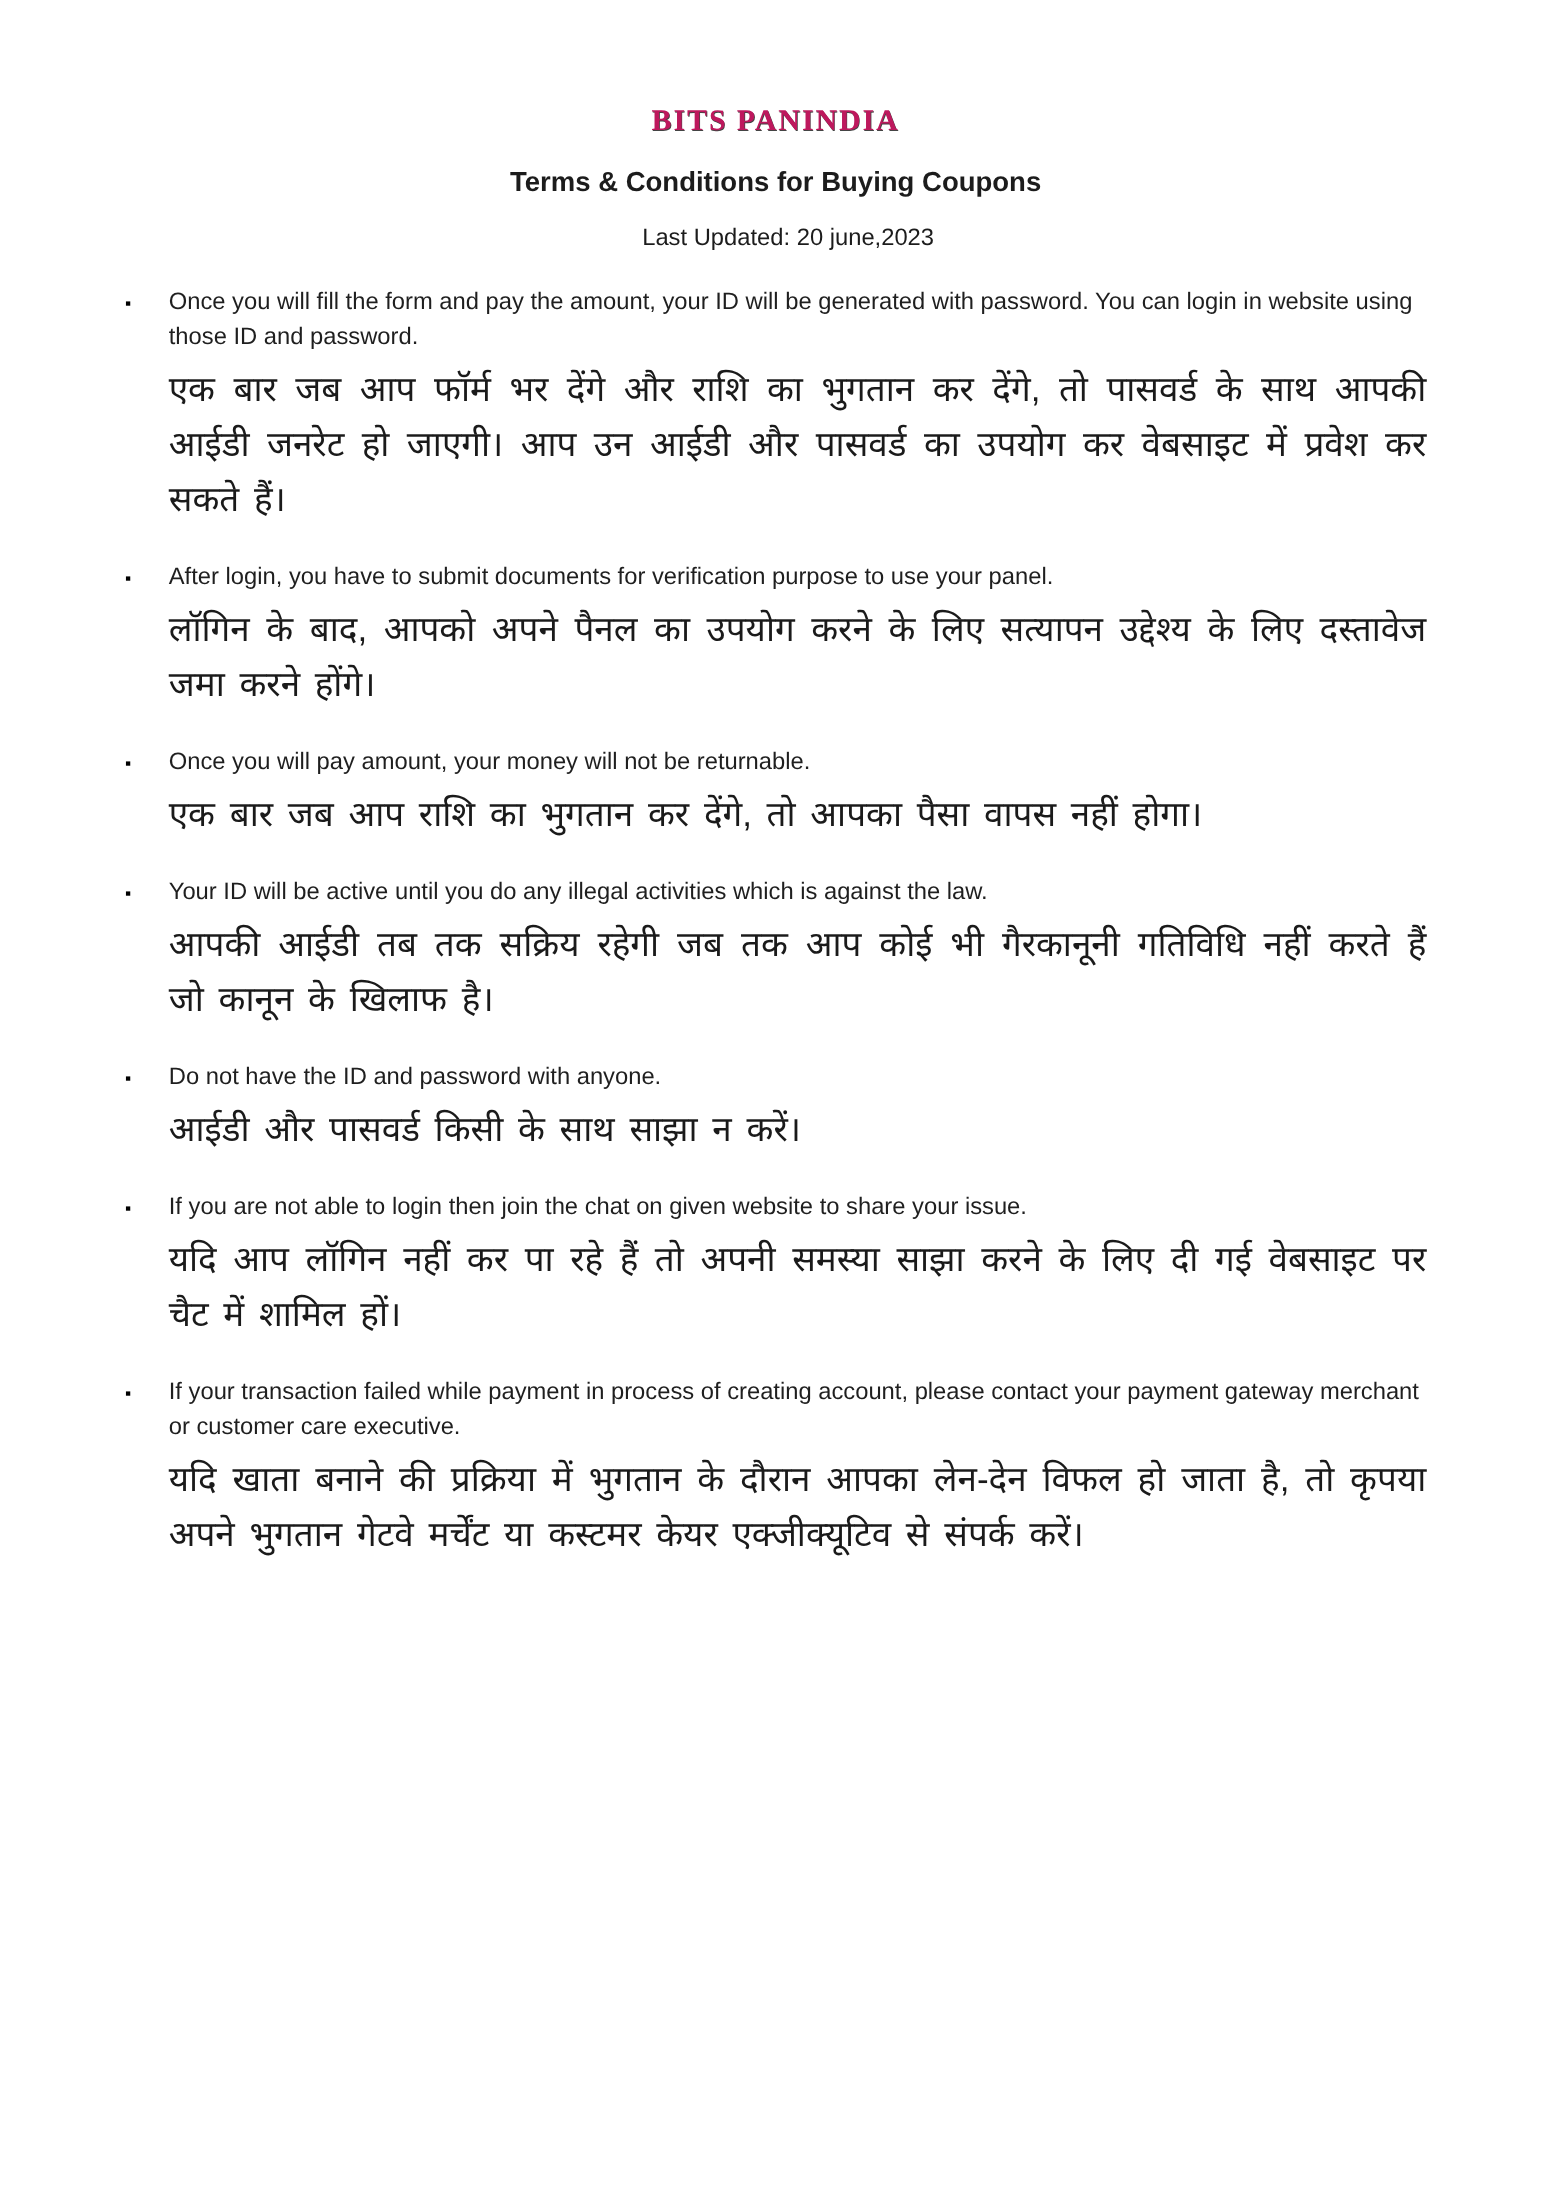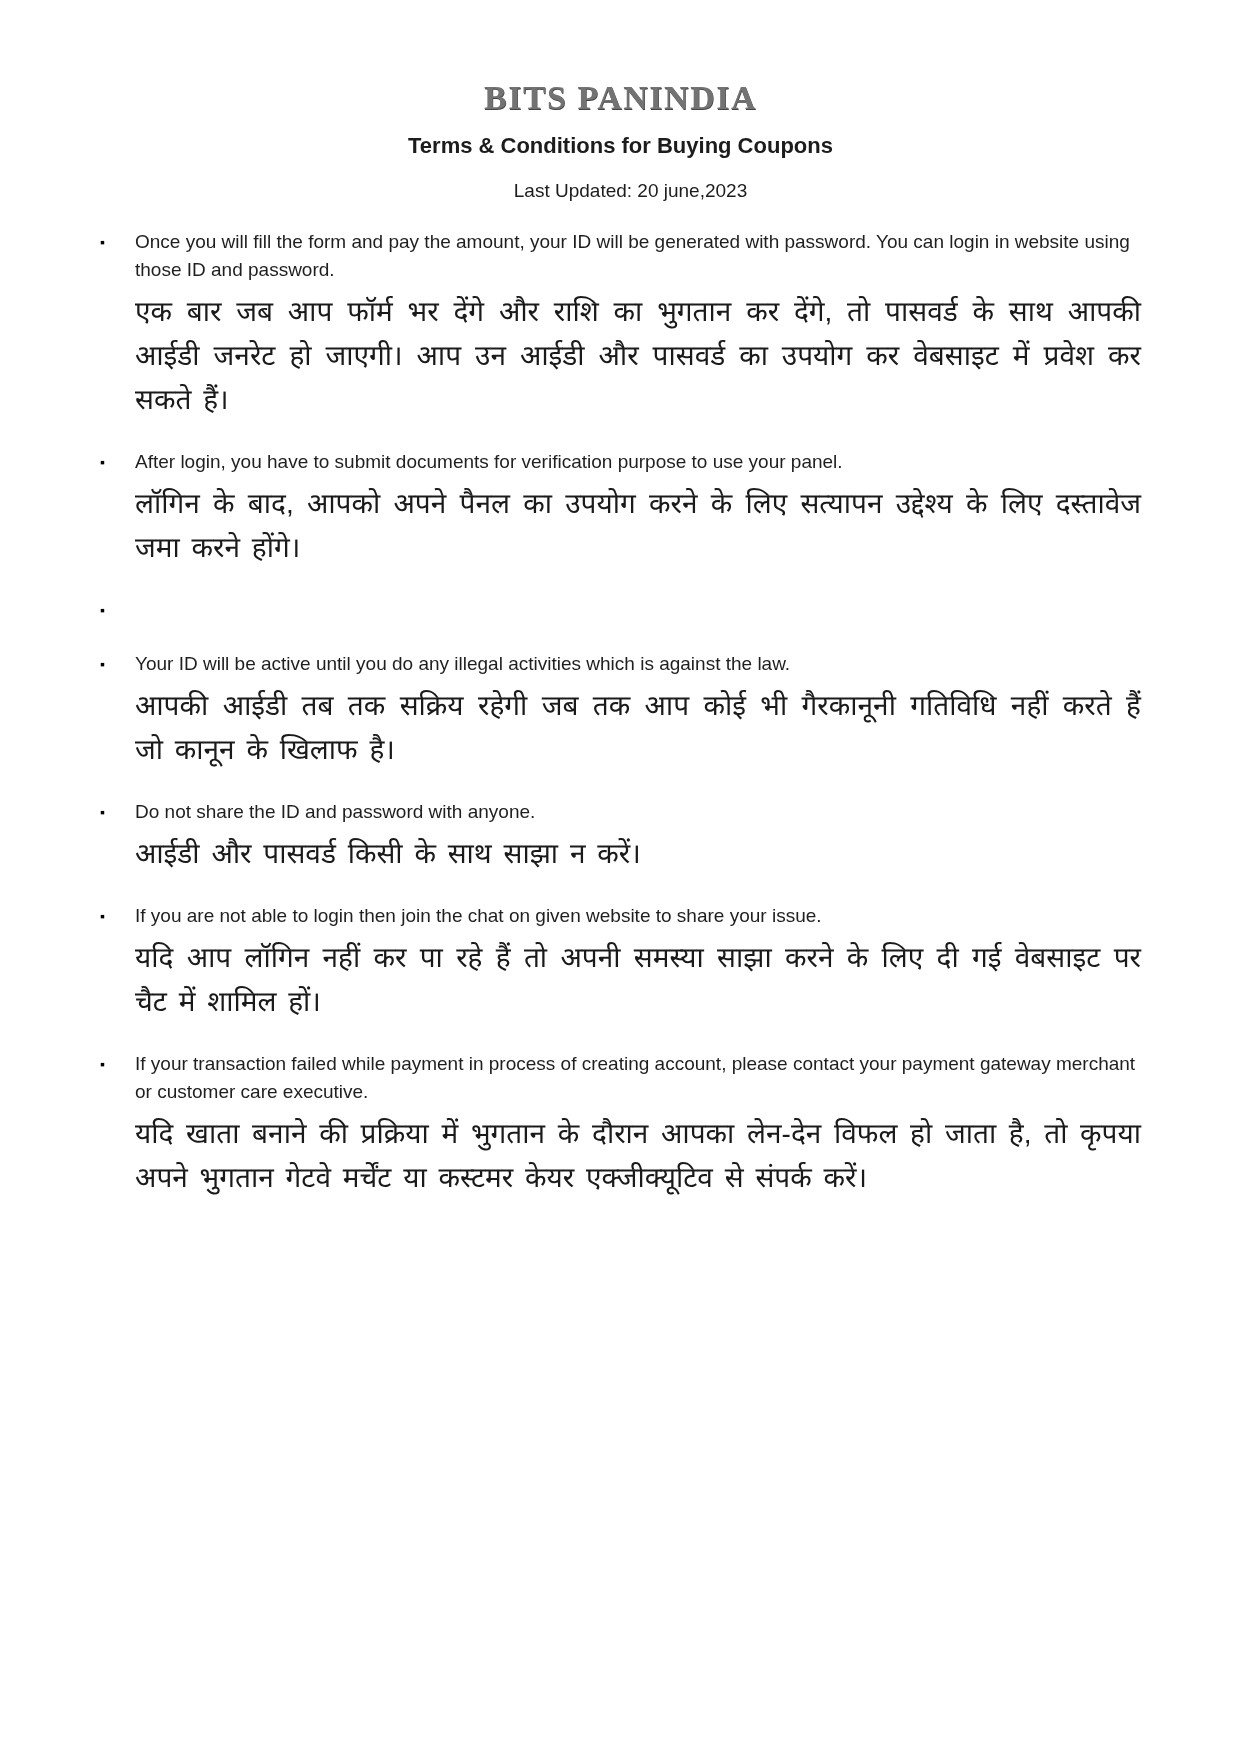--- a/index.html
+++ b/index.html
@@ -20,25 +20,25 @@
     height: 1755px;
     background: #ffffff;
     box-sizing: border-box;
   }
   .doc-header {
     text-align: center;
   }
   .doc-title {
     padding-top: 80px;
     font-family: "Liberation Serif", serif;
-    font-size: 34px;
+    font-size: 24px;
     line-height: 35px;
     font-weight: 700;
     letter-spacing: 1.5px;
-    color: #737373;
+    color: #be185d;
     text-shadow: 0.5px 0.5px 0 #444444;
   }
   .doc-subtitle {
     margin-top: 18px;
     font-size: 22px;
     line-height: 26px;
     font-weight: 700;
     color: #1c1c1c;
   }
   .doc-updated {
@@ -109,34 +109,38 @@
     <div class="term-item">
       <span class="bullet">▪</span>
       <div class="term-text">
         <p class="term-en">After login, you have to submit documents for verification purpose to use your panel.</p>
         <p class="term-hi">लॉगिन के बाद, आपको अपने पैनल का उपयोग करने के लिए सत्यापन उद्देश्य के लिए दस्तावेज जमा करने होंगे।</p>
       </div>
     </div>
 
     <div class="term-item">
       <span class="bullet">▪</span>
+      <div class="term-text">
+        <p class="term-en">Once you will pay amount, your money will not be returnable.</p>
+        <p class="term-hi">एक बार जब आप राशि का भुगतान कर देंगे, तो आपका पैसा वापस नहीं होगा।</p>
+      </div>
     </div>
 
     <div class="term-item">
       <span class="bullet">▪</span>
       <div class="term-text">
         <p class="term-en">Your ID will be active until you do any illegal activities which is against the law.</p>
         <p class="term-hi">आपकी आईडी तब तक सक्रिय रहेगी जब तक आप कोई भी गैरकानूनी गतिविधि नहीं करते हैं जो कानून के खिलाफ है।</p>
       </div>
     </div>
 
     <div class="term-item">
       <span class="bullet">▪</span>
       <div class="term-text">
-        <p class="term-en">Do not share the ID and password with anyone.</p>
+        <p class="term-en">Do not have the ID and password with anyone.</p>
         <p class="term-hi">आईडी और पासवर्ड किसी के साथ साझा न करें।</p>
       </div>
     </div>
 
     <div class="term-item">
       <span class="bullet">▪</span>
       <div class="term-text">
         <p class="term-en">If you are not able to login then join the chat on given website to share your issue.</p>
         <p class="term-hi">यदि आप लॉगिन नहीं कर पा रहे हैं तो अपनी समस्या साझा करने के लिए दी गई वेबसाइट पर चैट में शामिल हों।</p>
       </div>

